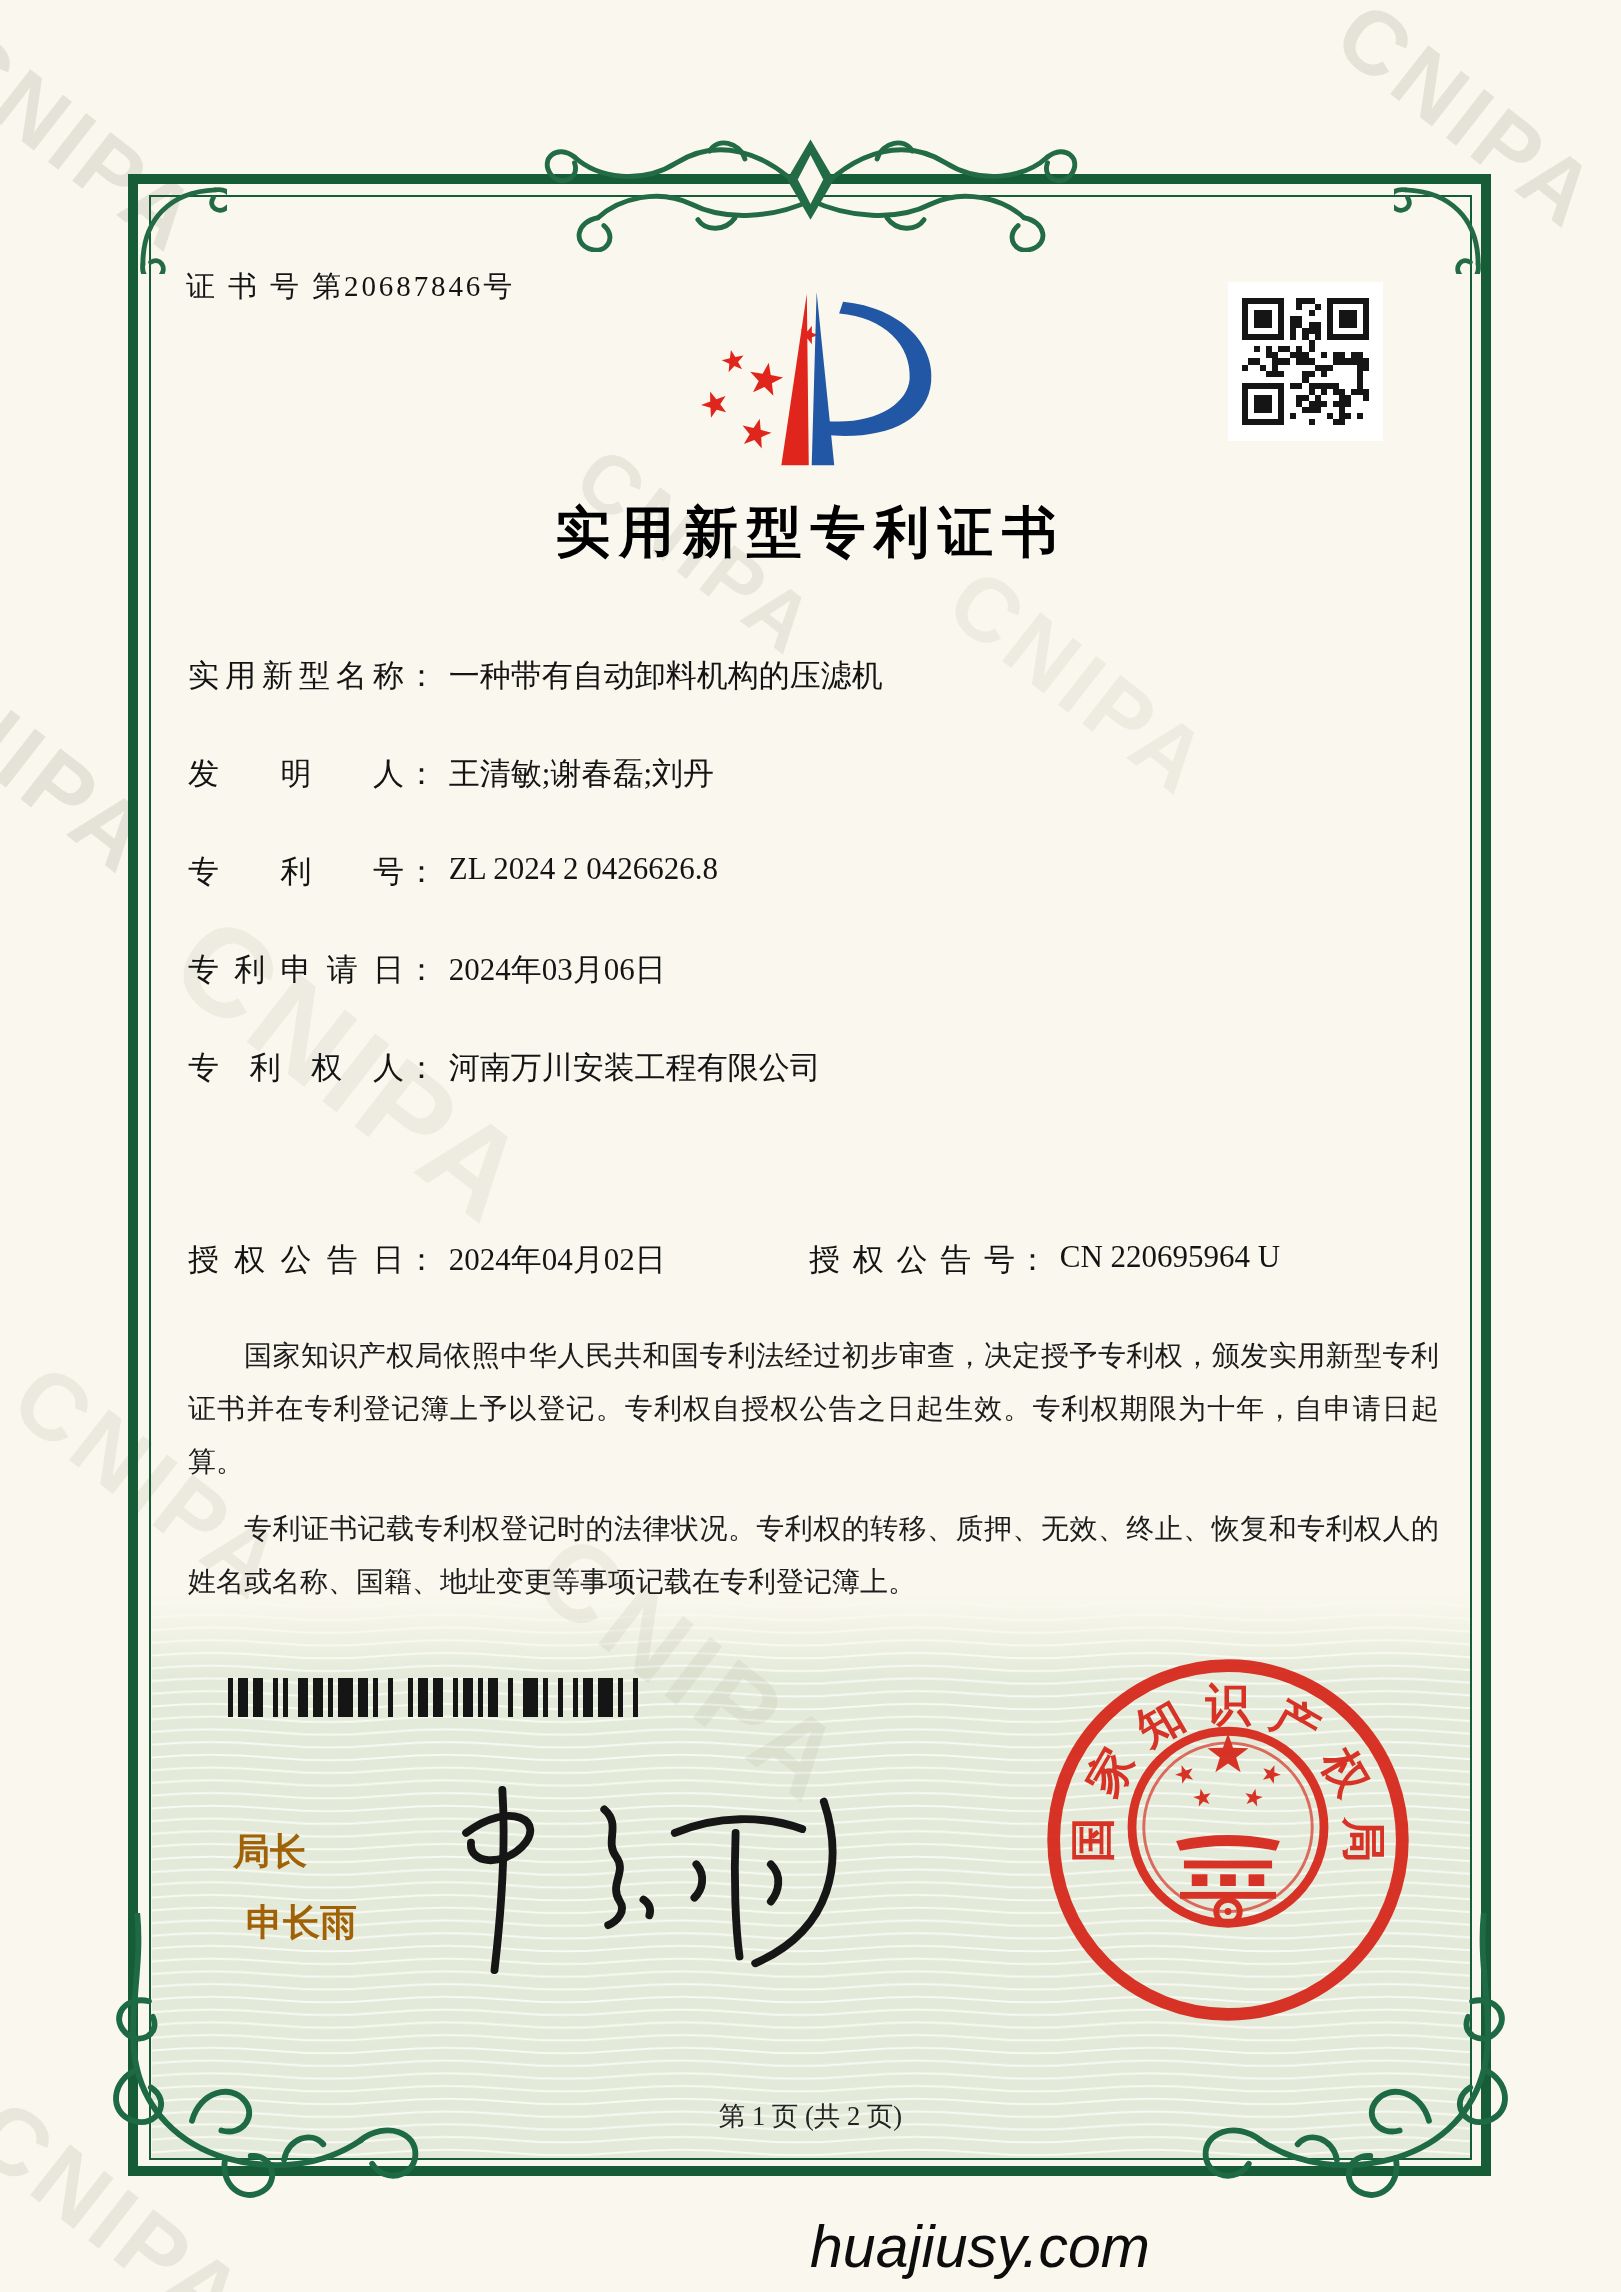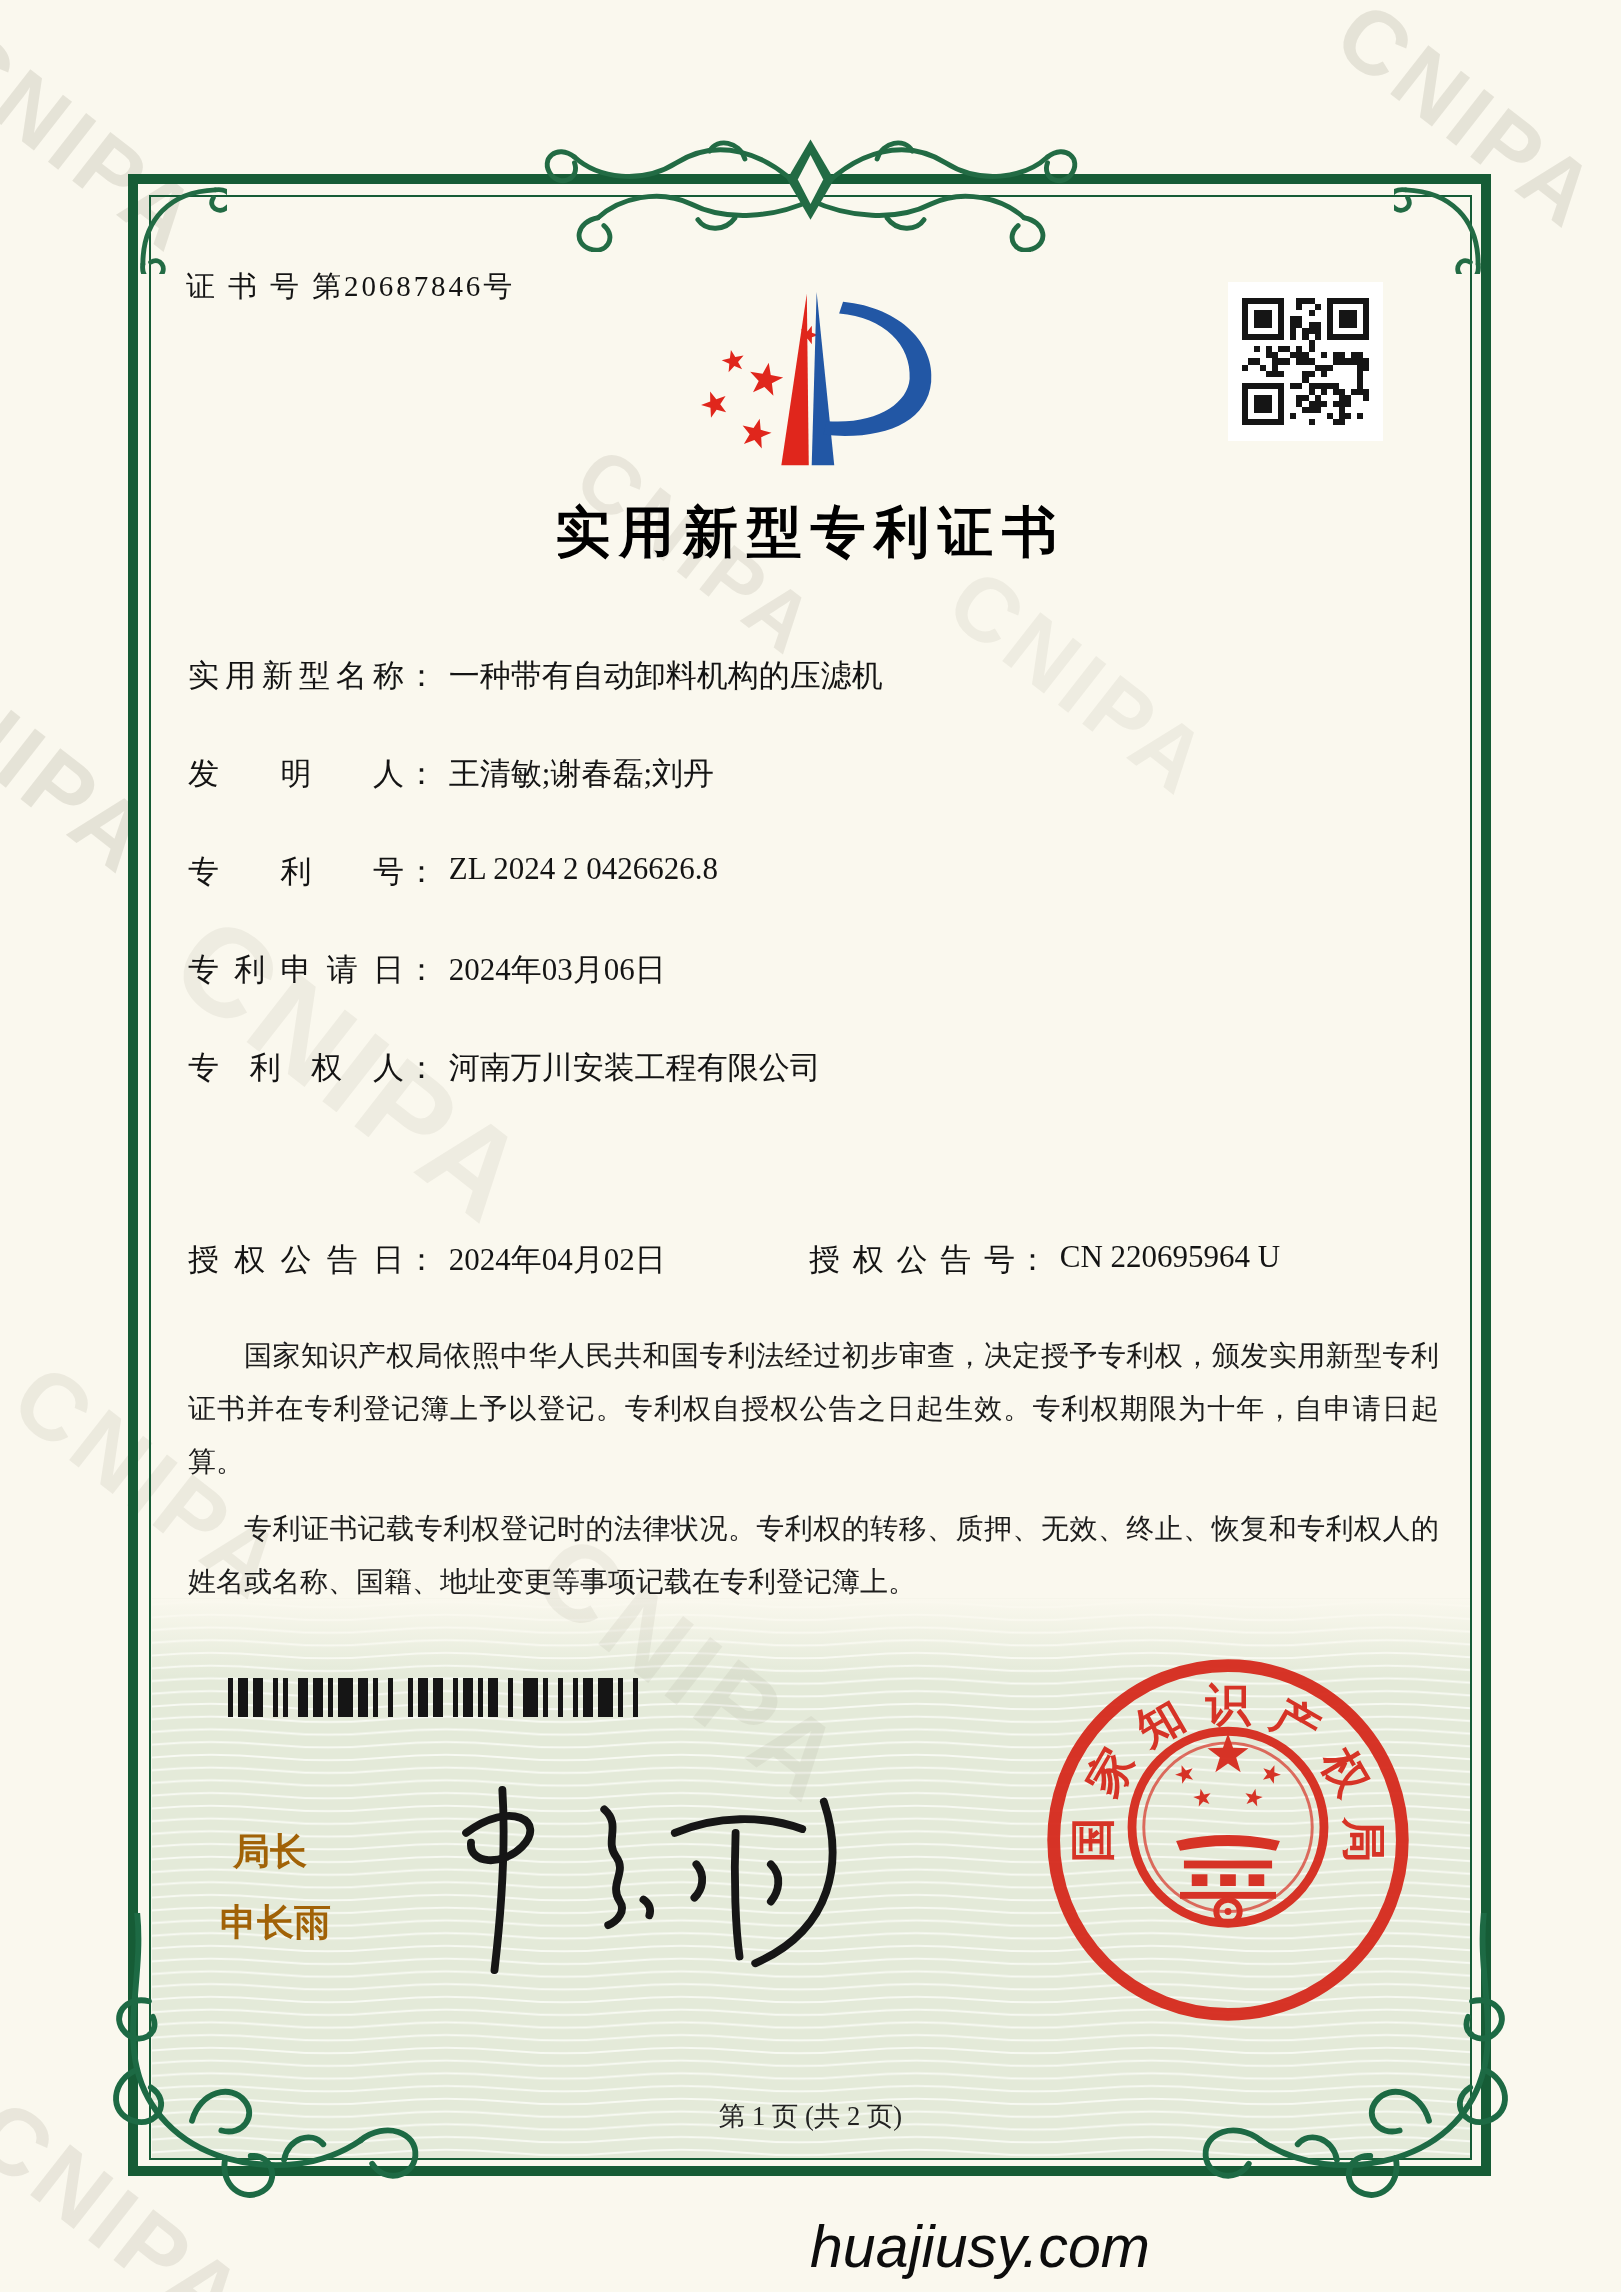--- a/index.html
+++ b/index.html
@@ -410,21 +410,21 @@
       <rect x="322.68" y="0" width="5.12" height="40"></rect>
       <rect x="338.05" y="0" width="5.12" height="40"></rect>
       <rect x="353.41" y="0" width="5.12" height="40"></rect>
       <rect x="363.66" y="0" width="10.24" height="40"></rect>
       <rect x="379.02" y="0" width="15.37" height="40"></rect>
       <rect x="399.51" y="0" width="5.12" height="40"></rect>
       <rect x="414.88" y="0" width="5.12" height="40"></rect>
     </svg>
 
   <div class="signer" style="left:233px;top:1827px;">局长</div>
-  <div class="signer" style="left:220px;top:1898px;">申长雨</div>
+  <div class="signer" style="left:246px;top:1898px;">申长雨</div>
 
   <svg class="signature" width="461" height="196" viewBox="0 0 470 200">
     <g stroke="#161616" stroke-width="8" fill="none" stroke-linecap="round" stroke-linejoin="round">
       <path d="M92,8 C 96,70 90,140 84,192"></path>
       <path d="M55,52 C 100,18 138,40 112,66 C 92,86 58,84 60,62"></path>
       <path d="M196,28 C 214,44 196,60 208,76 C 220,92 200,104 212,122 C 218,131 210,142 200,146"></path>
       <path d="M236,120 c 6,4 8,10 6,16"></path>
       <path d="M268,52 C 310,34 360,34 398,48"></path>
       <path d="M330,52 C 328,100 330,150 334,178"></path>
       <path d="M290,84 c 10,12 6,26 -2,34"></path>

